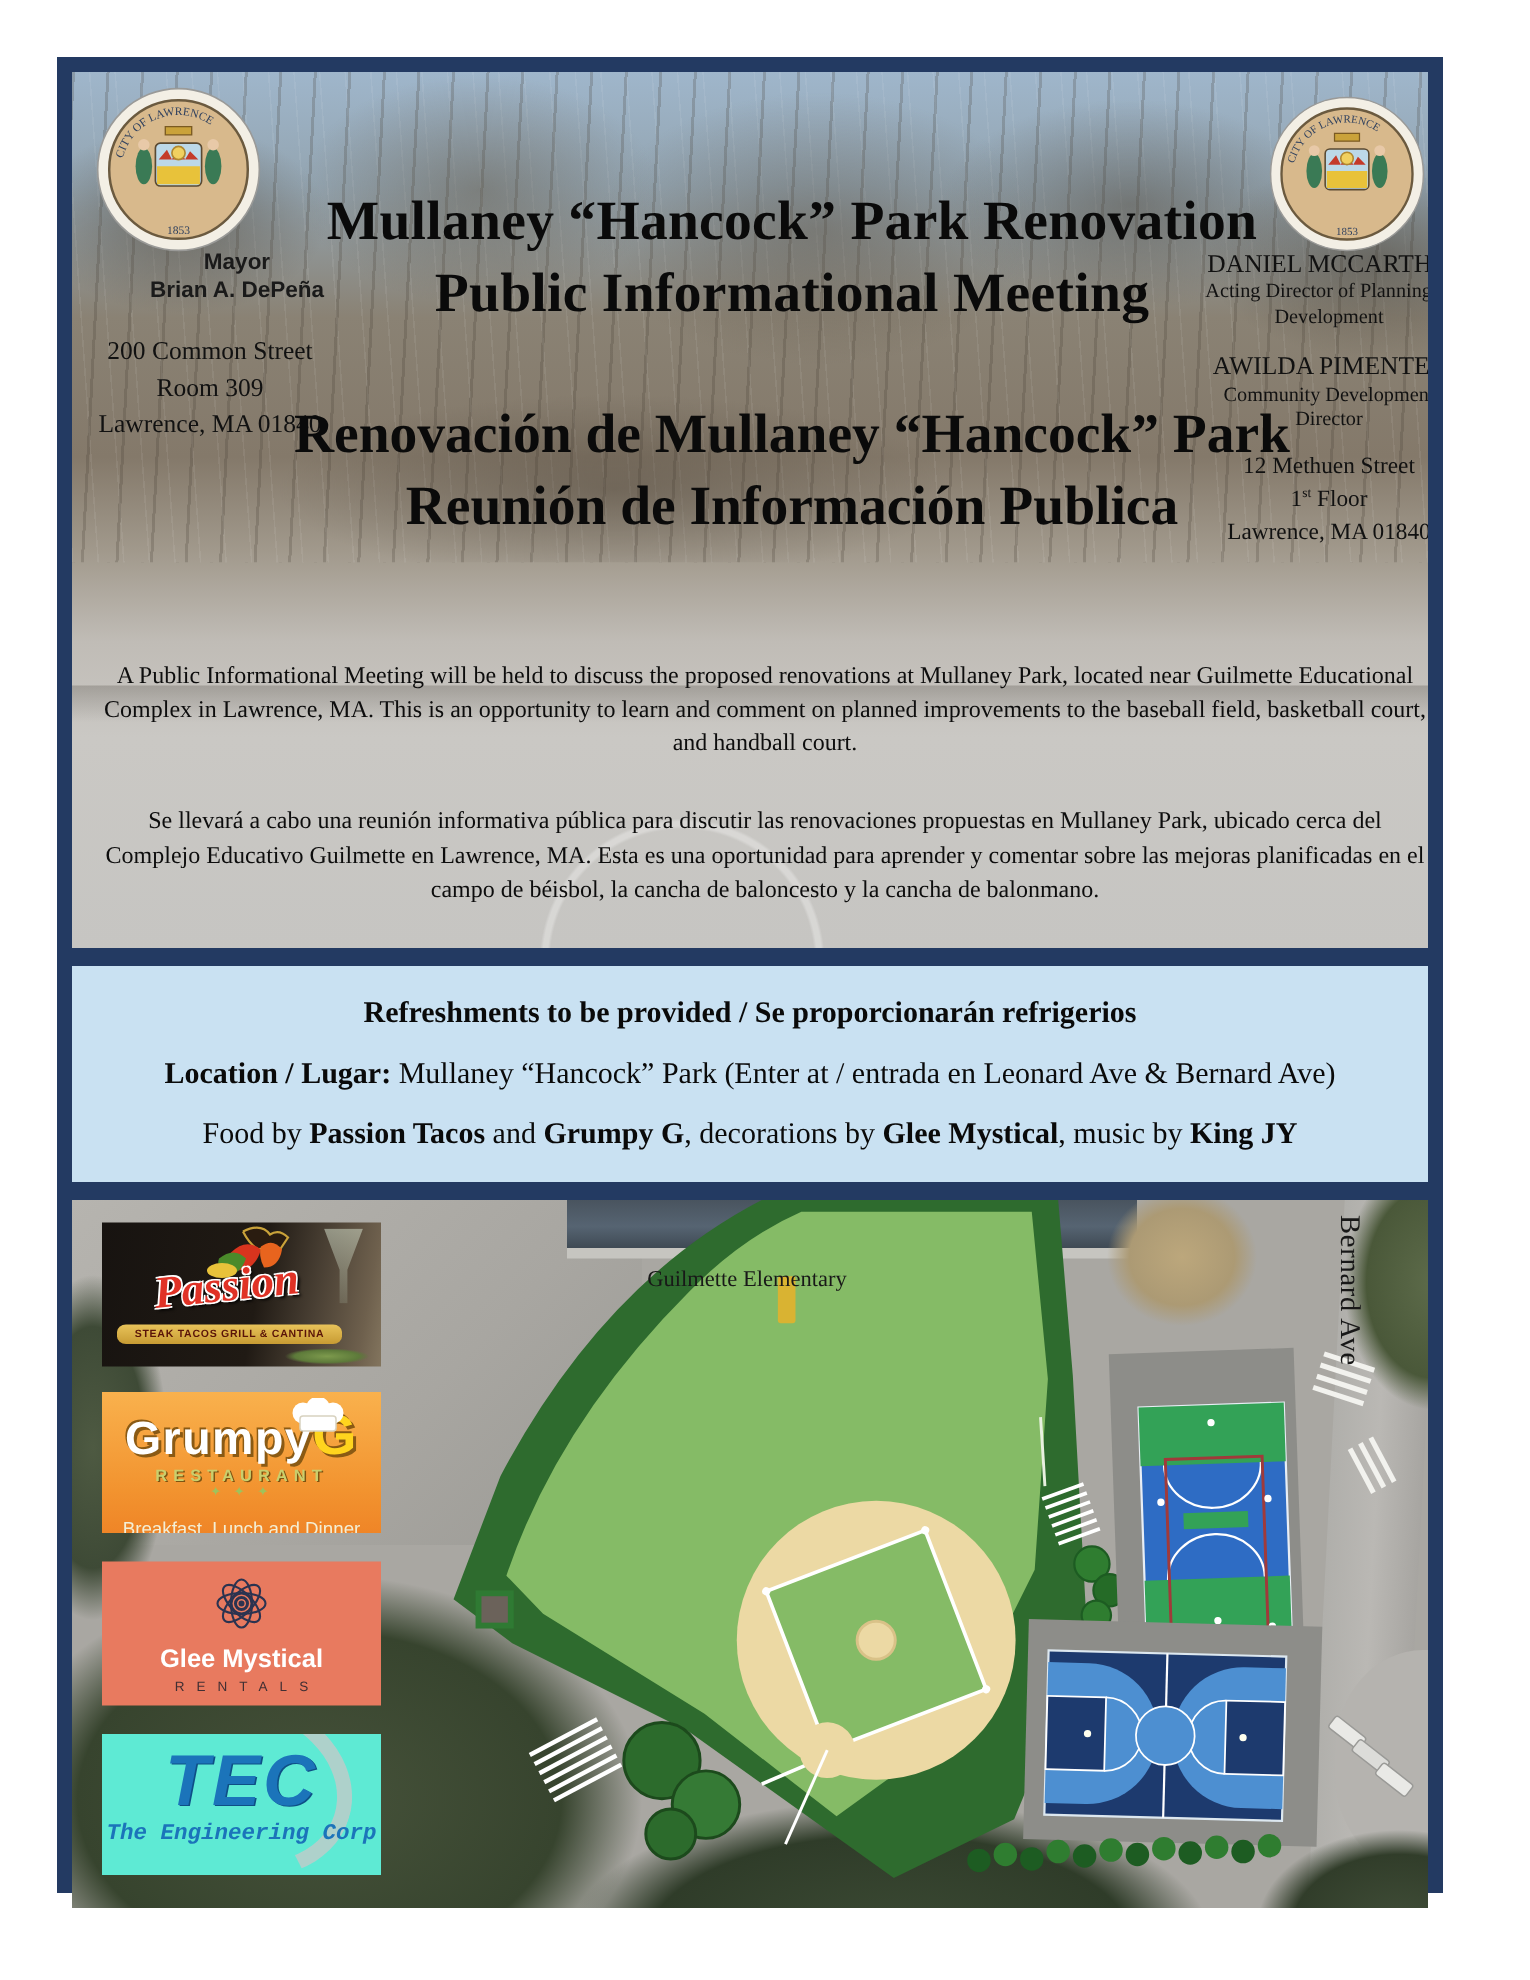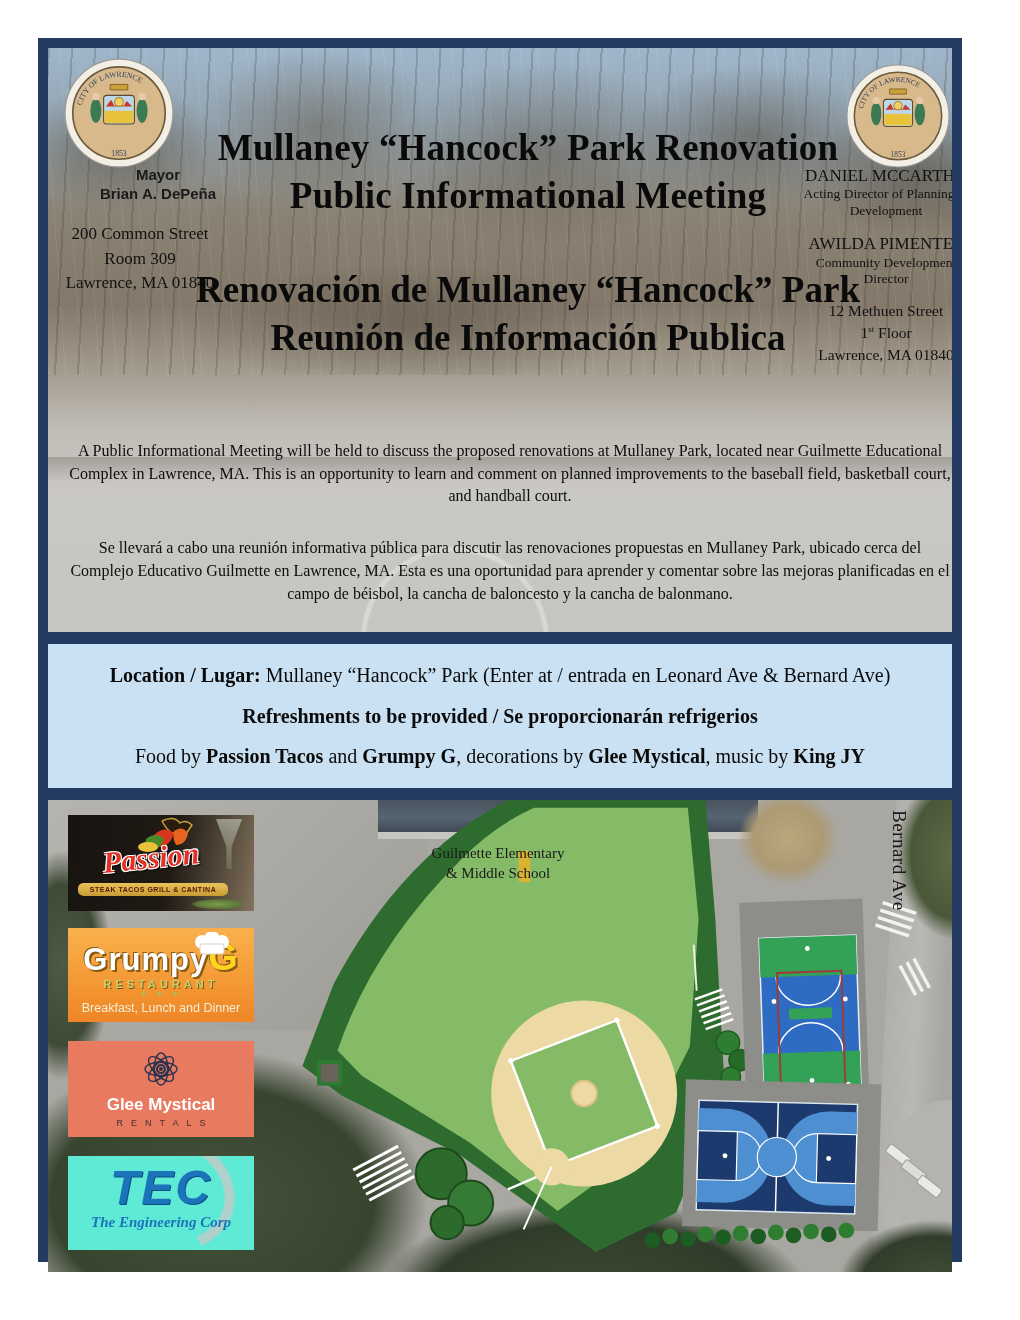--- a/index.html
+++ b/index.html
@@ -93,34 +93,34 @@
   .passion-glass { position:absolute; right:12px; top:4px; width:26px; height:50px;
     background:linear-gradient(180deg, rgba(210,220,200,.55), rgba(160,170,150,.25)); clip-path:polygon(0 0,100% 0,60% 55%,60% 100%,40% 100%,40% 55%); }
 
   .logo-grumpy { top:128px; height:94px; background:linear-gradient(180deg,#f9b14d 0%,#f2932f 70%,#ef8527 100%); text-align:center; }
   .grumpy-name { margin-top:10px; font-family:"Liberation Sans", sans-serif; font-weight:bold; font-size:31px; line-height:1;
     color:#ffffff; text-shadow:2px 2px 0 #8a5a14, -1px -1px 0 #8a5a14; letter-spacing:1px; }
   .grumpy-g { color:#ffd41e; font-size:38px; }
   .grumpy-rest { margin-top:2px; font-family:"Liberation Sans", sans-serif; font-weight:bold; font-size:11px; color:#c9cf6d;
     letter-spacing:4px; text-shadow:1px 1px 0 #7c5412; }
   .grumpy-stars { font-size:9px; color:#9fc25c; letter-spacing:3px; line-height:1.1; }
-  .grumpy-tag { margin-top:1px; font-family:"Liberation Sans", sans-serif; font-size:12.5px; color:#f3efd6; }
+  .grumpy-tag { margin-top:12px; font-family:"Liberation Sans", sans-serif; font-size:12.5px; color:#f3efd6; }
   .chef-hat { position:absolute; right:22px; top:4px; width:40px; height:26px; }
 
   .logo-glee { top:241px; height:96px; background:#e87a5f; text-align:center; }
   .glee-mandala { margin-top:6px; width:44px; height:44px; display:inline-block; }
   .glee-name { font-family:"Liberation Sans", sans-serif; font-weight:bold; font-size:17px; color:#ffffff; line-height:1.15; }
   .glee-sub { font-family:"Liberation Sans", sans-serif; font-size:9px; color:#402f33; letter-spacing:8px; margin-top:3px; text-indent:8px; }
 
   .logo-tec { top:356px; height:94px; background:#5eead4; text-align:center; }
   .tec-swoosh { position:absolute; left:18px; top:-26px; width:150px; height:120px; border:10px solid #c9c9c9; border-radius:50%;
     border-left-color:transparent; border-bottom-color:transparent; transform:rotate(18deg); opacity:.75; }
   .tec-name { position:relative; margin-top:8px; font-family:"Liberation Sans", sans-serif; font-weight:bold; font-style:italic;
     font-size:48px; line-height:1; color:#1b74ba; letter-spacing:2px; text-shadow:1px 1px 0 #0e4f86; }
-  .tec-sub { position:relative; font-family:Liberation Serif, serif; font-weight:bold; font-style:italic; font-size:15px; color:#1b74ba; margin-top:2px; }
+  .tec-sub { position:relative; font-family:Liberation Mono, monospace; font-weight:bold; font-style:italic; font-size:15px; color:#1b74ba; margin-top:2px; }
 </style>
 </head>
 <body>
 
 <div class="flyer">
 
   <div class="photo-section">
     <div class="hdr-content">
 
       <svg class="seal seal-left" viewBox="0 0 100 100">
@@ -196,22 +196,22 @@
       </div>
 
       <div class="body-text">
         <p>A Public Informational Meeting will be held to discuss the proposed renovations at Mullaney Park, located near Guilmette Educational Complex in Lawrence, MA. This is an opportunity to learn and comment on planned improvements to the baseball field, basketball court, and handball court.</p>
         <p>Se llevará a cabo una reunión informativa pública para discutir las renovaciones propuestas en Mullaney Park, ubicado cerca del Complejo Educativo Guilmette en Lawrence, MA. Esta es una oportunidad para aprender y comentar sobre las mejoras planificadas en el campo de béisbol, la cancha de baloncesto y la cancha de balonmano.</p>
       </div>
     </div>
   </div>
 
   <div class="info-box">
+    <div><b>Refreshments to be provided / Se proporcionarán refrigerios</b></div>
     <div><b>Location / Lugar:</b><span> Mullaney “Hancock” Park (Enter at / entrada en Leonard Ave &amp; Bernard Ave)</span></div>
-    <div><b>Refreshments to be provided / Se proporcionarán refrigerios</b></div>
     <div><span>Food by </span><b>Passion Tacos</b><span> and </span><b>Grumpy G</b><span>, decorations by </span><b>Glee Mystical</b><span>, music by </span><b>King JY</b></div>
   </div>
 
   <div class="map-section">
     <div class="m m-lot-tl"></div>
     <div class="m m-bldg"></div>
     <div class="m m-walk"></div>
     <div class="m m-grass-dry"></div>
     <div class="m m-road-r"></div>
     <div class="m m-lot-br"></div>
@@ -348,21 +348,20 @@
 
       <g>
         <rect x="856" y="358" width="26" height="10" rx="2" fill="#e9e9e6" stroke="#9a9a97" transform="rotate(38 869 363)"></rect>
         <rect x="872" y="374" width="26" height="10" rx="2" fill="#dcdcd9" stroke="#9a9a97" transform="rotate(38 885 379)"></rect>
         <rect x="888" y="390" width="26" height="10" rx="2" fill="#e9e9e6" stroke="#9a9a97" transform="rotate(38 901 395)"></rect>
       </g>
     </svg>
 
     <div class="school-label">
       <div>Guilmette Elementary</div>
-      <div>&amp; Middle School</div>
     </div>
     <div class="street-label">Bernard Ave</div>
 
     <div class="logo logo-passion">
       <div class="passion-glass"></div>
       <div class="passion-guac"></div>
       <svg class="passion-art" viewBox="0 0 70 40">
         <path d="M28,4 Q40,-2 46,6 Q52,2 58,8 L50,20 Q44,14 38,16 Q32,12 28,4" fill="#2a1c10" stroke="#c9a23a" stroke-width="1.5"></path>
         <path d="M20,18 Q30,8 40,16 Q36,30 24,30 Q18,24 20,18" fill="#d8341e"></path>
         <path d="M40,14 Q48,8 54,16 Q52,28 42,28 Q38,20 40,14" fill="#e8641e"></path>

